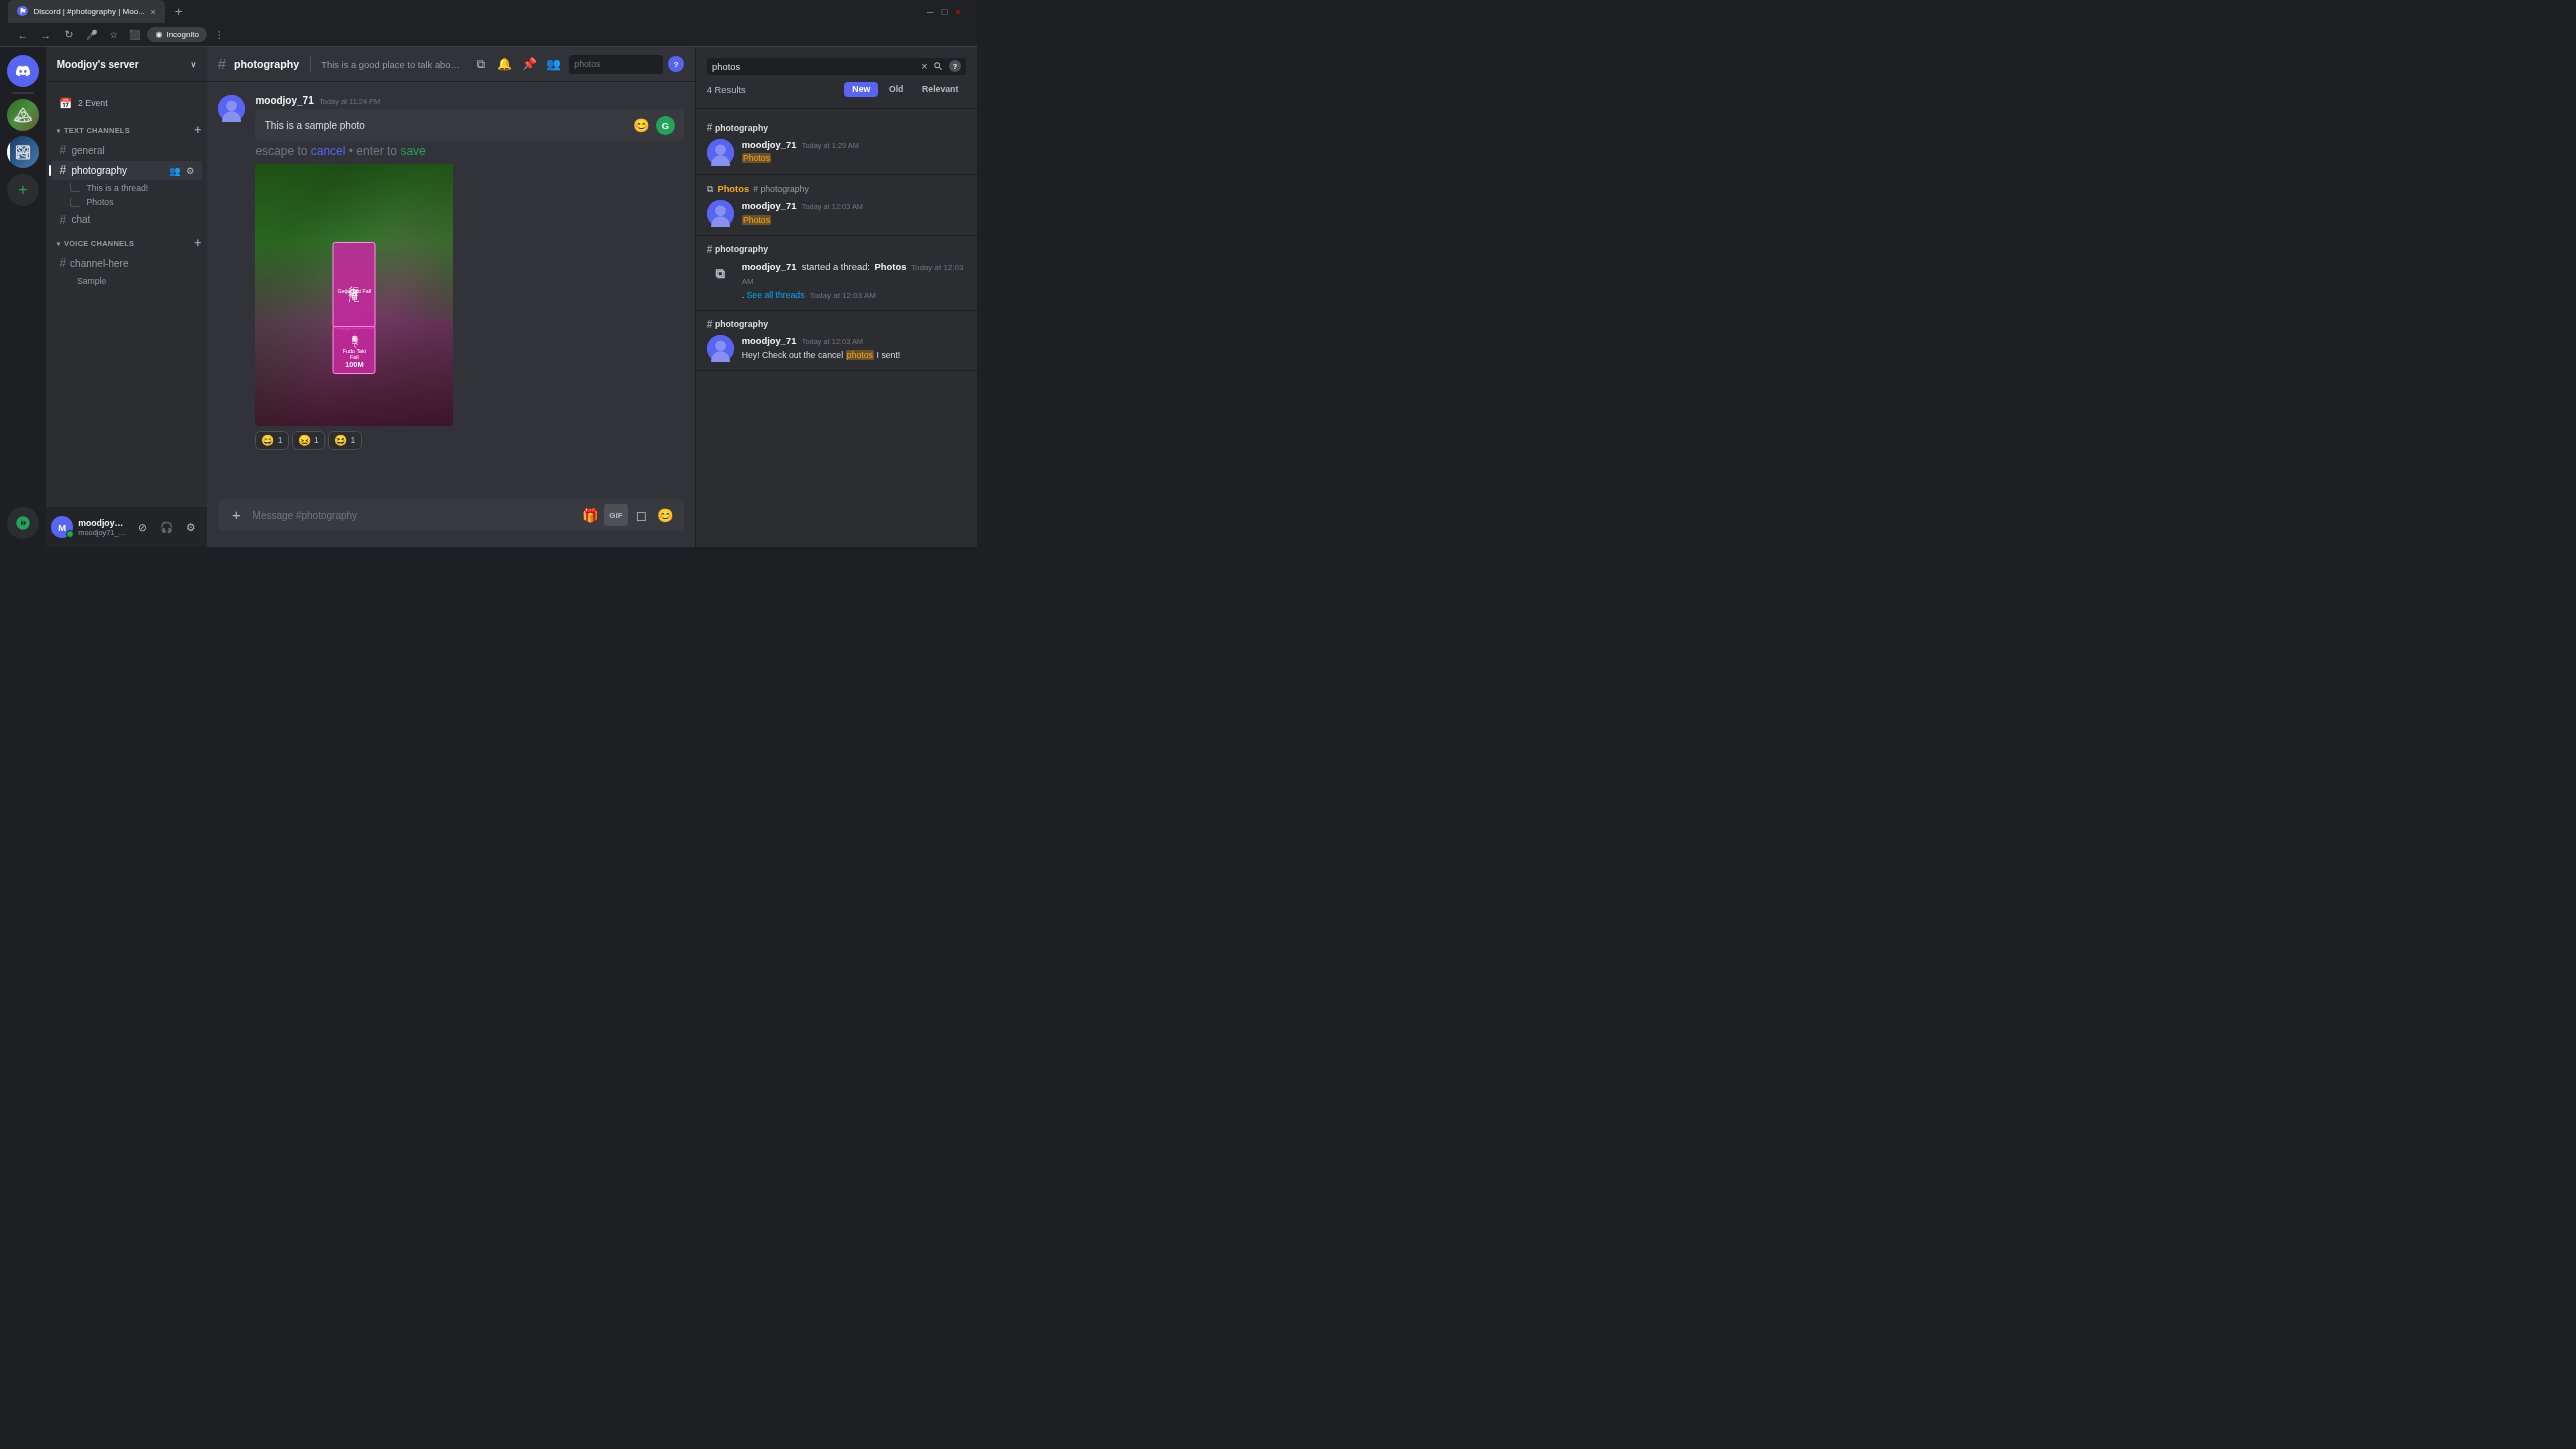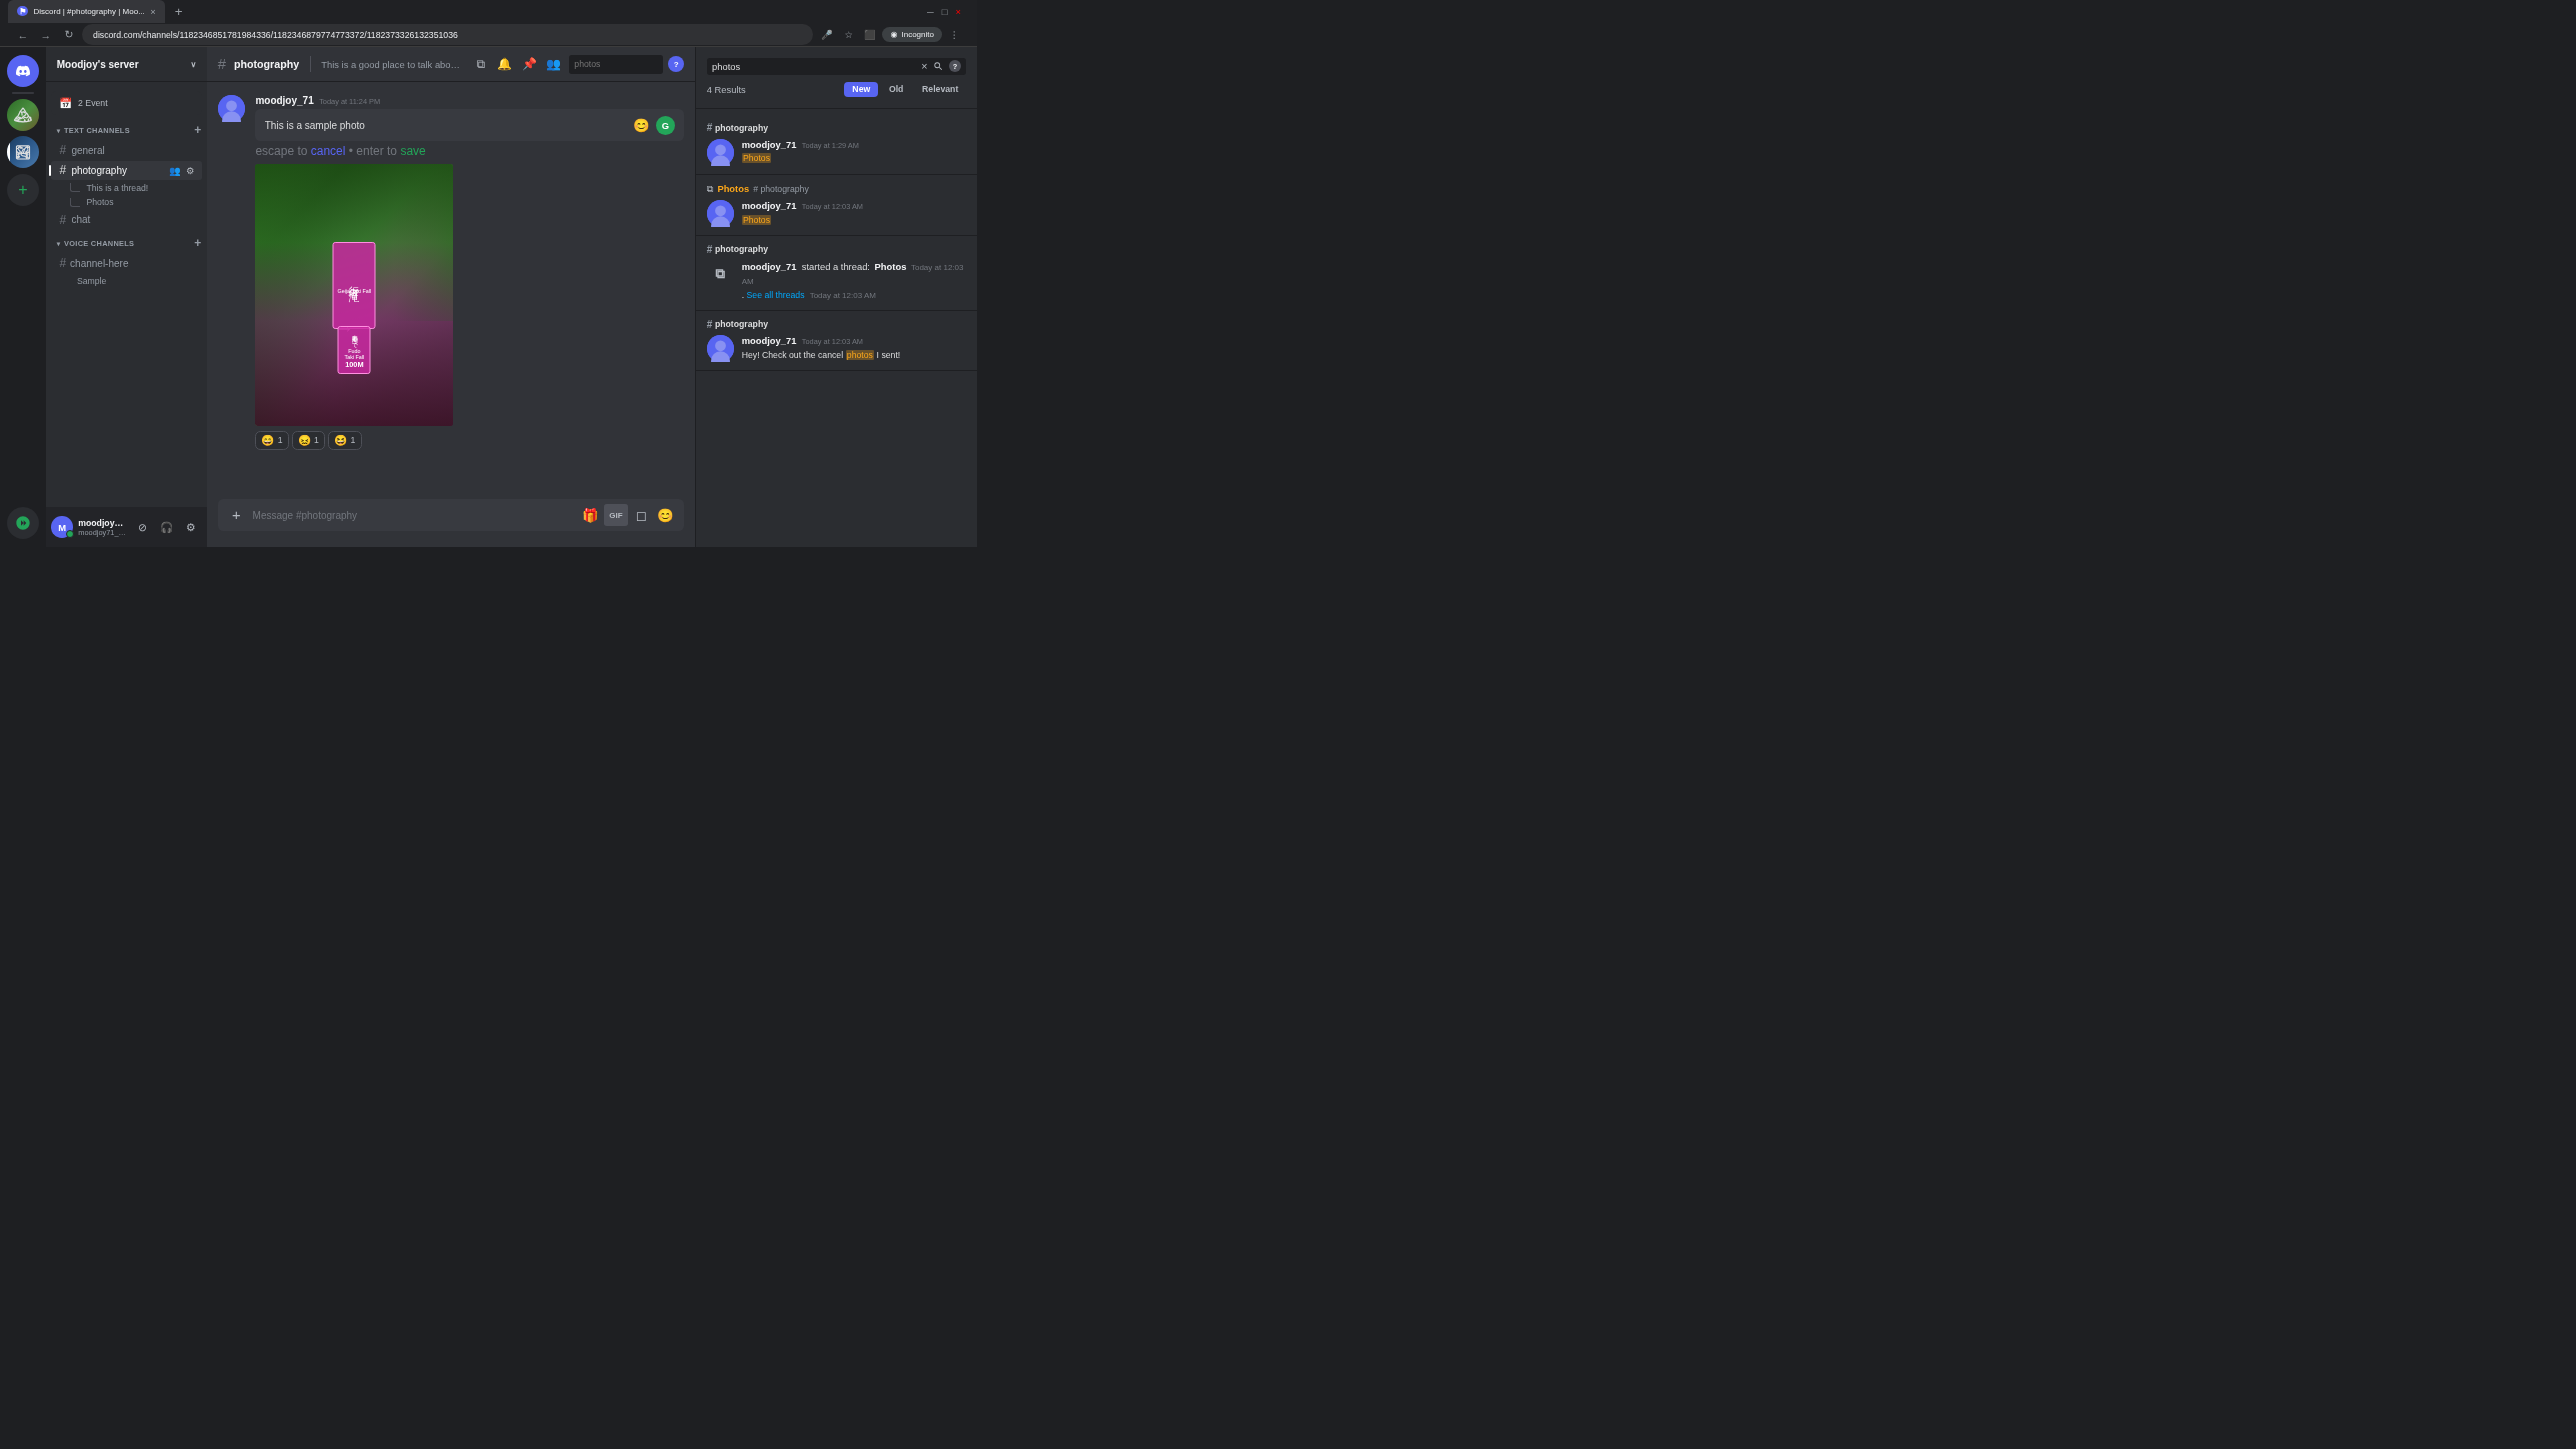--- a/index.html
+++ b/index.html
@@ -676,21 +676,20 @@
         <span style="cursor:pointer; padding: 0 2.7px;">─</span>
         <span style="cursor:pointer; padding: 0 2.7px;">□</span>
         <span style="cursor:pointer; padding: 0 2.7px; color:#f00;">×</span>
       </div>
     </div>
 
     <div class="browser-nav">
       <button class="nav-btn">←</button>
       <button class="nav-btn">→</button>
       <button class="nav-btn">↻</button>
-      <input class="address-bar" type="text" value="discord.com/channels/1182346851781984336/1182346879774773372/1182373326132351036" style="">
       <div class="browser-actions">
         <button class="btn">🎤</button>
         <button class="btn">☆</button>
         <button class="btn">⬛</button>
         <button class="incognito-btn">
           <span>◉</span>
           <span>Incognito</span>
         </button>
         <button class="btn">⋮</button>
       </div>
@@ -867,21 +866,21 @@
             <div class="message-image-placeholder">
               <div class="tree-left"></div>
               <div class="tree-right"></div>
               <div class="image-overlay"></div>
 
               <div style="position:absolute; top:30%; left:50%; transform:translateX(-50%); background:rgba(200,40,160,0.85); border:1.3px solid #ff90e0; border-radius:2.7px; width:43px; height:87px; display:flex; align-items:center; justify-content:center; flex-direction:column;">
                 <span style="color:white; font-size:10.7px; writing-mode:vertical-rl; text-orientation:upright; letter-spacing:2.7px;">行者滝</span>
                 <span style="color:white; font-size:5.4px; margin-top:2.7px;">Geija Taki Fall</span>
               </div>
               <div style="position:absolute; top:60%; left:40%; color:#ff90e0; font-size:19px; transform:rotate(180deg);">←</div>
-              <div style="position:absolute; top:62%; left:50%; transform:translateX(-50%); background:rgba(200,40,160,0.85); border:1.3px solid #ff90e0; border-radius:2.7px; width:33px; padding:4px; text-align:center;">
+              <div style="position:absolute; top:62%; left:50%; transform:translateX(-50%); background:rgba(200,40,160,0.85); border:1.3px solid #ff90e0; border-radius:2.7px; width:43px; padding:4px; text-align:center;">
                 <span style="color:white; font-size:6px; writing-mode:vertical-rl; text-orientation:upright;">不動滝まで</span>
                 <span style="color:white; font-size:5.4px; display:block; margin-top:1.3px;">Fudo Taki Fall</span>
                 <span style="color:white; font-size:7.4px; font-weight:bold; display:block;">100M</span>
               </div>
             </div>
           </div>
 
           <div class="reactions">
             <div class="reaction">
               <span class="emoji-reaction">😄</span>

